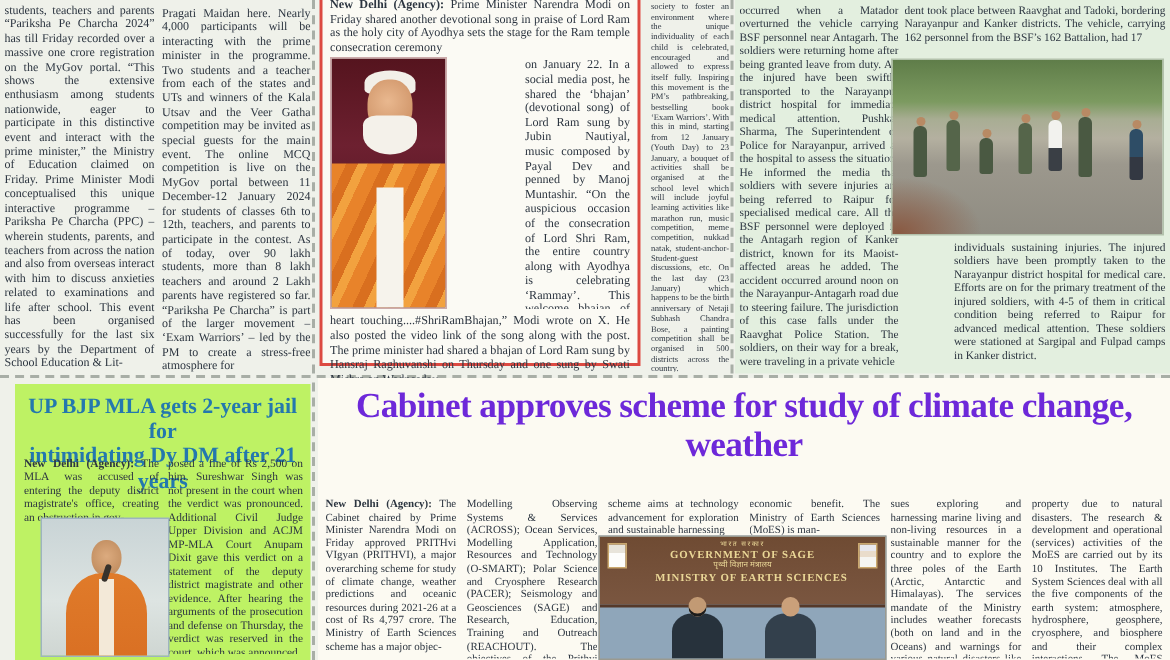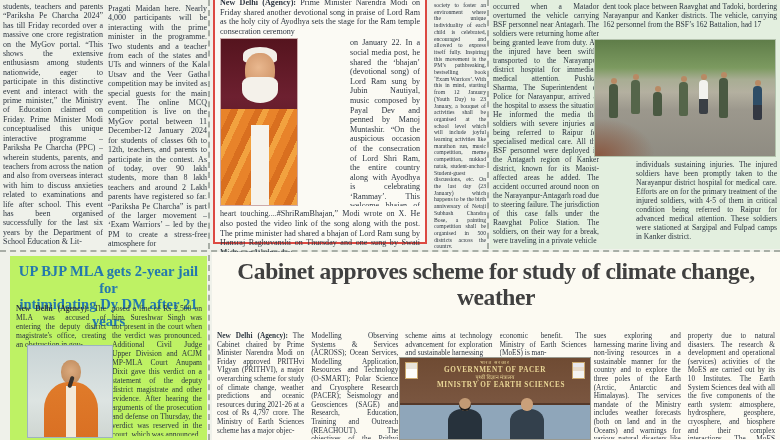--- a/index.html
+++ b/index.html
@@ -83,21 +83,21 @@
   .p-head { position:absolute; left:33px; top:14px; width:20px; height:24px;
     background:radial-gradient(circle at 50% 45%, #dcab7f 0%, #c08c5e 80%); border-radius:48%; }
   .p-body { position:absolute; left:16px; top:36px; width:54px; height:60px;
     background:linear-gradient(180deg,#e07b2a 0%,#d96f23 100%); border-radius:45% 45% 0 0; }
   .p-scarf { position:absolute; left:38px; top:40px; width:10px; height:56px; background:#f3e9d8; }
   .p-mic { position:absolute; left:41px; top:30px; width:4px; height:12px; background:#37322c;
     transform:rotate(18deg); border-radius:2px; }
 
   
   #cabinet-box { left:212px; top:252px; width:568px; height:188px; background:#fcfaf2; }
-  #cab-headline { margin-top:6px; text-align:center; color:#404040; font-weight:bold;
+  #cab-headline { margin-top:6px; text-align:center; color:#6d28d9; font-weight:bold;
     font-size:23.5px; line-height:26px; letter-spacing:-0.4px; }
   #cab-subhead { width:524px; margin:4px auto 0; text-align:center; color:#1d242c;
     font-size:14.6px; line-height:17px; font-weight:600; }
   #cab-cols { position:absolute; left:5px; right:5px; top:80px; bottom:1px;
     display:flex; gap:7px; }
   .ccol { flex:1; font-size:7.3px; line-height:8.6px; text-align:justify; overflow:hidden; }
 
   
   #moes-photo { left:187px; top:105px; width:192px; height:83px; z-index:2; overflow:hidden;
     border:1px solid #9a9a90; background:#8fa6ba; }
@@ -184,21 +184,21 @@
     <div class="ccol"><b class="lead">New Delhi (Agency):</b><span> The Cabinet chaired by Prime Minister Narendra Modi on Friday approved PRITHvi VIgyan (PRITHVI), a major overarching scheme for study of climate change, weather predictions and oceanic resources during 2021-26 at a cost of Rs 4,797 crore. The Ministry of Earth Sciences scheme has a major objec-</span></div>
     <div class="ccol">Modelling Observing Systems &amp; Services (ACROSS); Ocean Services, Modelling Application, Resources and Technology (O-SMART); Polar Science and Cryosphere Research (PACER); Seismology and Geosciences (SAGE) and Research, Education, Training and Outreach (REACHOUT). The objectives of the Prithvi Scheme</div>
     <div class="ccol">scheme aims at technology advancement for exploration and sustainable harnessing</div>
     <div class="ccol">economic benefit. The Ministry of Earth Sciences (MoES) is man-</div>
     <div class="ccol">sues exploring and harnessing marine living and non-living resources in a sustainable manner for the country and to explore the three poles of the Earth (Arctic, Antarctic and Himalayas). The services mandate of the Ministry includes weather forecasts (both on land and in the Oceans) and warnings for various natural disasters like tropical cy-</div>
     <div class="ccol">property due to natural disasters. The research &amp; development and operational (services) activities of the MoES are carried out by its 10 Institutes. The Earth System Sciences deal with all the five components of the earth system: atmosphere, hydrosphere, geosphere, cryosphere, and biosphere and their complex interactions. The MoES holisti-</div>
   </div>
   <div id="moes-photo" class="abs">
     <div class="moes-board">
       <div class="board-hi-top">भारत सरकार</div>
-      <div class="board-en1">GOVERNMENT OF PACER</div>
+      <div class="board-en1">GOVERNMENT OF SAGE</div>
       <div class="board-hi-mid">पृथ्वी विज्ञान मंत्रालय</div>
       <div class="board-en2">MINISTRY OF EARTH SCIENCES</div>
       <div id="portrait-left" class="portrait"></div>
       <div id="portrait-right" class="portrait"></div>
     </div>
     <div id="official1" class="official"></div>
     <div id="official2" class="official"></div>
   </div>
 </div>
 

